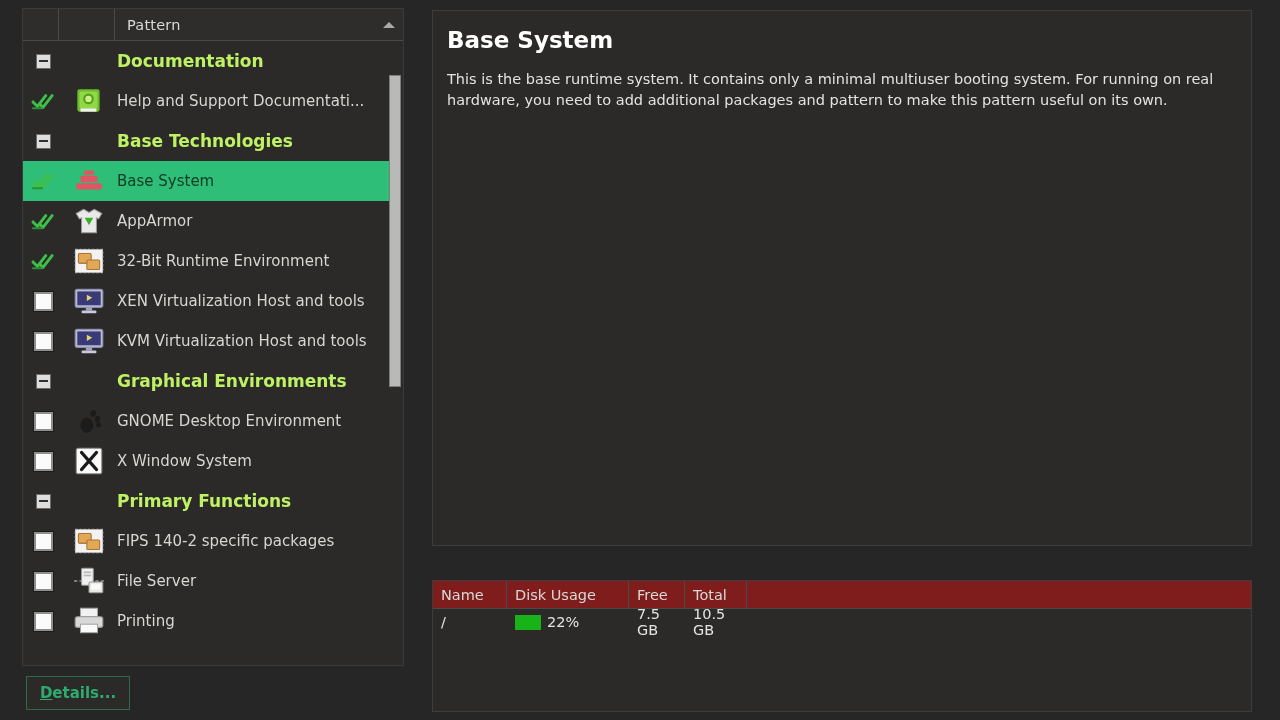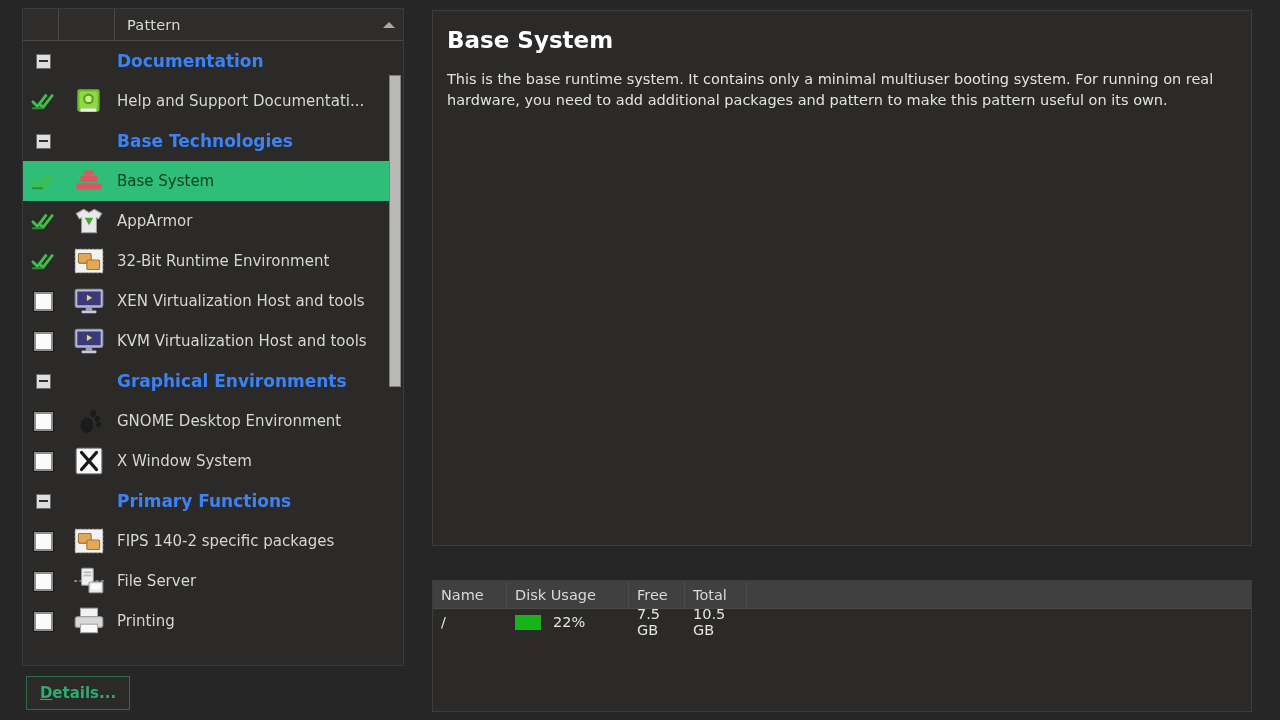--- a/index.html
+++ b/index.html
@@ -66,21 +66,21 @@
     width: 56px; display: flex; align-items: center; justify-content: center;
     flex: 0 0 56px;
   }
   .cell-text {
     flex: 1 1 auto; color: #d6d6d3; font-size: 15px;
     white-space: nowrap; overflow: hidden;
   }
   .row.selected .cell-text { color: #123a25; }
 
   .row.category .cell-text {
-    font-weight: bold; font-size: 17px; color: #3b82f6;
+    font-weight: bold; font-size: 17px; color: #bef264;
   }
 
   
   .expander {
     width: 15px; height: 15px;
     background: #dedede;
     border: 1px solid #6b6b6b;
     display: flex; align-items: center; justify-content: center;
   }
   .expander i {
@@ -147,36 +147,36 @@
     position: absolute; left: 432px; top: 580px;
     width: 820px; height: 132px;
     background: #2b2a28;
     border: 1px solid #3d3d3b;
   }
   #disk-head { display: flex; height: 28px; }
   #disk-head .dh {
     height: 28px;
     border-right: 1px solid #4a4a48;
     border-bottom: 1px solid #4a4a48;
-    background: #404040;
+    background: #7f1d1d;
     color: #d8d8d6; font-size: 14.5px;
     display: flex; align-items: center; padding: 0 8px;
   }
   .w-name  { width: 74px; }
   .w-usage { width: 122px; }
   .w-free  { width: 56px; }
   .w-total { width: 62px; }
   .w-rest  { flex: 1; border-right: none !important; }
 
   #disk-row { display: flex; height: 26px; align-items: center; }
   #disk-row .dc {
     font-size: 14.5px; color: #e4e4e2;
     display: flex; align-items: center; padding: 0 8px;
   }
-  #disk-row .dc.usage { gap: 12px; }
+  #disk-row .dc.usage { gap: 6px; }
   .bar {
     width: 26px; height: 15px; background: #18b318;
     display: inline-block;
   }
   .dc.free, .dc.total { justify-content: flex-end; }
 </style>
 </head>
 <body>
 
 <div id="app">

